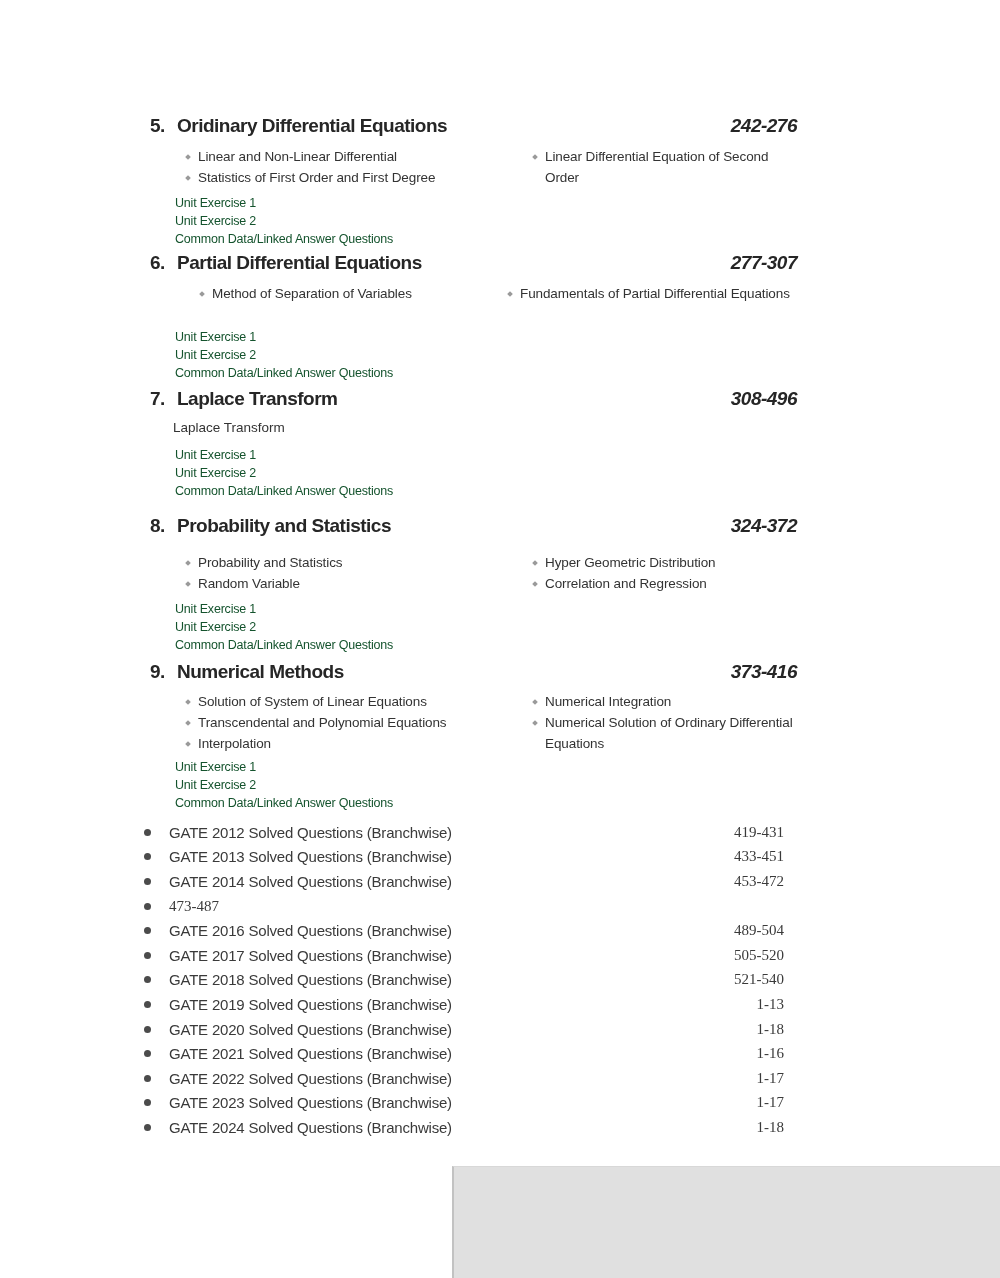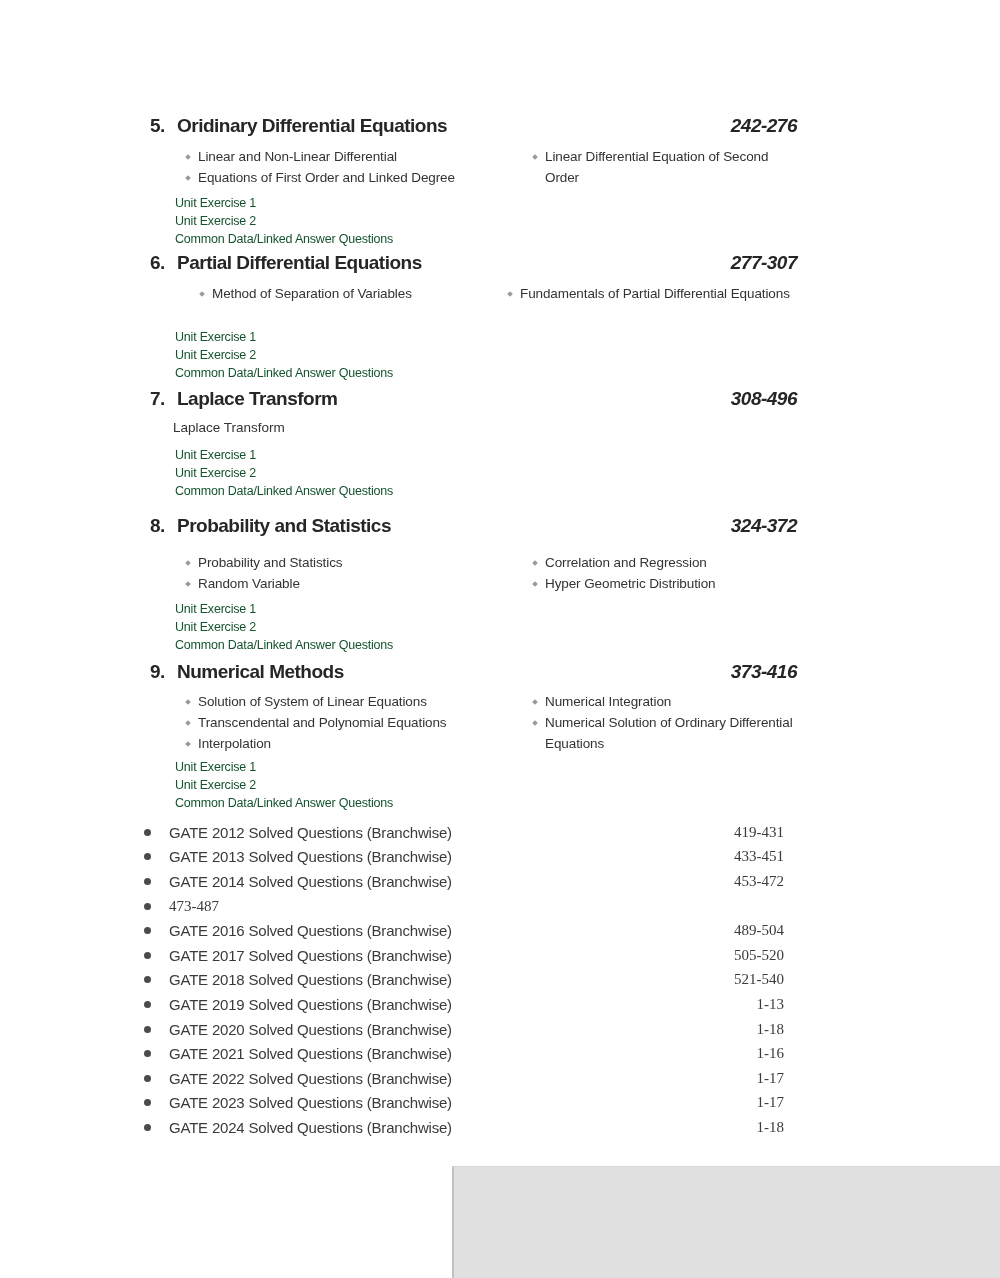--- a/index.html
+++ b/index.html
@@ -71,21 +71,21 @@
       <span class="sec-pages">242-276</span>
     </div>
     <div class="topics" style="margin-top:8px">
       <div class="tcol tcol-left">
         <div class="topic">
           <span class="dot"></span>
           <span class="ttext">Linear and Non-Linear Differential</span>
         </div>
         <div class="topic">
           <span class="dot"></span>
-          <span class="ttext">Equations of First Order and Linked Degree</span>
+          <span class="ttext">Statistics of First Order and First Degree</span>
         </div>
       </div>
       <div class="tcol tcol-right">
         <div class="topic">
           <span class="dot"></span>
           <span class="ttext">Linear Differential Equation of Second Order</span>
         </div>
       </div>
     </div>
     <div class="exercises" style="margin-top:6px">
@@ -149,25 +149,25 @@
           <span class="ttext">Probability and Statistics</span>
         </div>
         <div class="topic">
           <span class="dot"></span>
           <span class="ttext">Random Variable</span>
         </div>
       </div>
       <div class="tcol tcol-right">
         <div class="topic">
           <span class="dot"></span>
+          <span class="ttext">Hyper Geometric Distribution</span>
+        </div>
+        <div class="topic">
+          <span class="dot"></span>
           <span class="ttext">Correlation and Regression</span>
-        </div>
-        <div class="topic">
-          <span class="dot"></span>
-          <span class="ttext">Hyper Geometric Distribution</span>
         </div>
       </div>
     </div>
     <div class="exercises" style="margin-top:6px">
       <div>Unit Exercise 1</div>
       <div>Unit Exercise 2</div>
       <div>Common Data/Linked Answer Questions</div>
     </div>
   </div>
 

